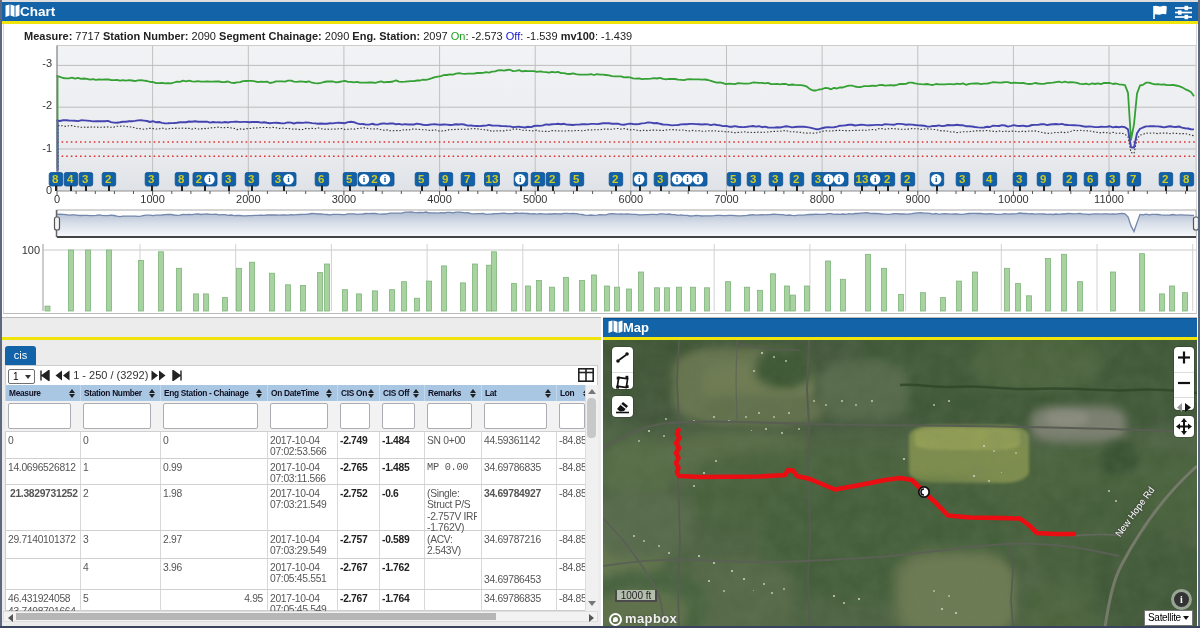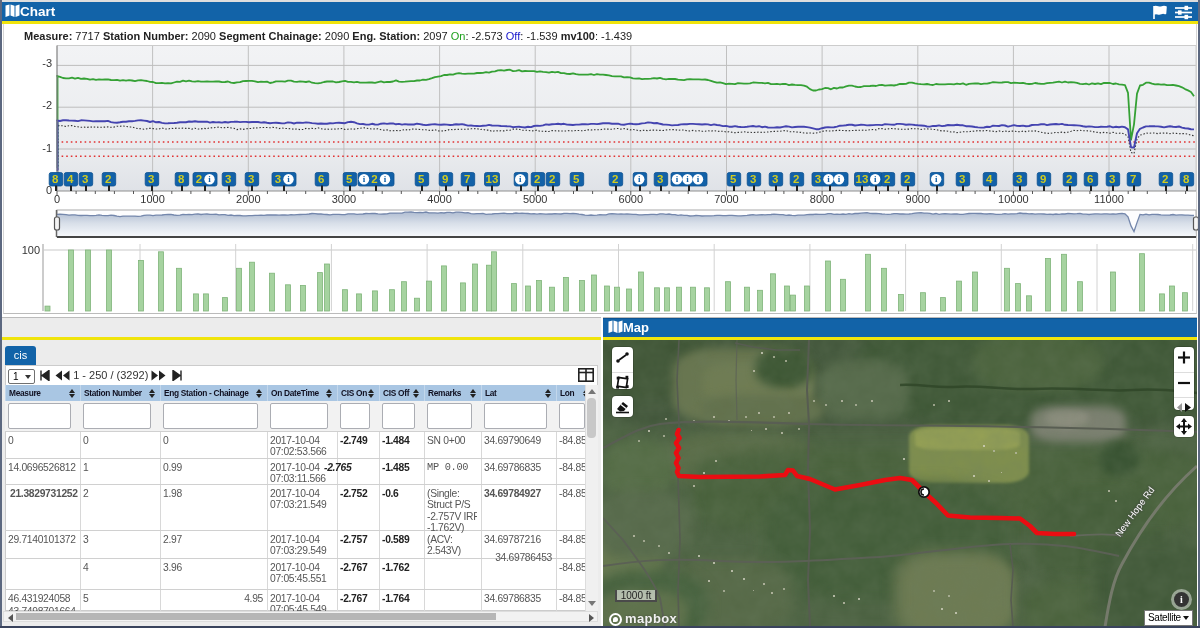--- a/index.html
+++ b/index.html
@@ -464,27 +464,27 @@
     <div style="position:absolute;left:3px;top:212.0px;width:582px;height:1px;background:#d0d0d0"></div>
     <div style="position:absolute;left:3px;top:239.5px;width:582px;height:1px;background:#d0d0d0"></div>
     <div style="position:absolute;left:3px;top:271.0px;width:582px;height:1px;background:#d0d0d0"></div>
     <div class="td" style="left:6px;top:117px;width:68px;">0</div>
     <div class="td" style="left:81px;top:117px;width:73px;">0</div>
     <div class="td" style="left:161px;top:117px;width:100px;">0</div>
     <div class="td" style="left:268px;top:117px;width:63px;">2017-10-04<br>07:02:53.566</div>
     <div class="td tdb" style="left:338px;top:117px;width:35px;">-2.749</div>
     <div class="td tdb" style="left:380px;top:117px;width:38px;">-1.484</div>
     <div class="td" style="left:425px;top:117px;width:50px;">SN 0+00</div>
-    <div class="td" style="left:482px;top:117px;width:68px;">34.69790649</div>
+    <div class="td" style="left:482px;top:117px;width:68px;">44.59361142</div>
     <div class="td" style="left:557px;top:117px;width:31px;">-84.85</div>
     <div class="td" style="left:6px;top:143.5px;width:68px;">14.0696526812</div>
     <div class="td" style="left:81px;top:143.5px;width:73px;">1</div>
     <div class="td" style="left:161px;top:143.5px;width:100px;">0.99</div>
     <div class="td" style="left:268px;top:143.5px;width:63px;">2017-10-04<br>07:03:11.566</div>
-    <div class="td tdb" style="left:322px;top:143.5px;width:35px;font-style:italic;">-2.765</div>
+    <div class="td tdb" style="left:338px;top:143.5px;width:35px;">-2.765</div>
     <div class="td tdb" style="left:380px;top:143.5px;width:38px;">-1.485</div>
     <div class="td" style="left:425px;top:143.5px;width:50px;font-family:Liberation Mono, monospace;">MP 0.00</div>
     <div class="td" style="left:482px;top:143.5px;width:68px;">34.69786835</div>
     <div class="td" style="left:557px;top:143.5px;width:31px;">-84.85</div>
     <div class="td" style="left:8px;top:170px;width:68px;font-weight:bold;">21.3829731252</div>
     <div class="td" style="left:81px;top:170px;width:73px;">2</div>
     <div class="td" style="left:161px;top:170px;width:100px;">1.98</div>
     <div class="td" style="left:268px;top:170px;width:63px;">2017-10-04<br>07:03:21.549</div>
     <div class="td tdb" style="left:338px;top:170px;width:35px;">-2.752</div>
     <div class="td tdb" style="left:380px;top:170px;width:38px;">-0.6</div>
@@ -500,21 +500,21 @@
     <div class="td" style="left:425px;top:216px;width:50px;">(ACV:<br>2.543V)</div>
     <div class="td" style="left:482px;top:216px;width:68px;">34.69787216</div>
     <div class="td" style="left:557px;top:216px;width:31px;">-84.85</div>
     <div class="td" style="left:6px;top:240px;width:68px;margin-top:48px;">43.7498701664</div>
     <div class="td" style="left:81px;top:243.5px;width:73px;">4</div>
     <div class="td" style="left:161px;top:243.5px;width:100px;">3.96</div>
     <div class="td" style="left:268px;top:243.5px;width:63px;">2017-10-04<br>07:05:45.551</div>
     <div class="td tdb" style="left:338px;top:243.5px;width:35px;">-2.767</div>
     <div class="td tdb" style="left:380px;top:243.5px;width:38px;">-1.762</div>
     <div class="td" style="left:425px;top:243.5px;width:50px;"></div>
-    <div class="td" style="left:482px;top:234px;width:68px;text-align:right;">34.69786453</div>
+    <div class="td" style="left:482px;top:256px;width:68px;">34.69786453</div>
     <div class="td" style="left:557px;top:243.5px;width:31px;">-84.85</div>
     <div class="td" style="left:6px;top:275px;width:68px;">46.431924058</div>
     <div class="td" style="left:81px;top:275px;width:73px;">5</div>
     <div class="td" style="left:161px;top:275px;width:100px;text-align:right;">4.95</div>
     <div class="td" style="left:268px;top:275px;width:63px;">2017-10-04<br>07:05:45.549</div>
     <div class="td tdb" style="left:338px;top:275px;width:35px;">-2.767</div>
     <div class="td tdb" style="left:380px;top:275px;width:38px;">-1.764</div>
     <div class="td" style="left:425px;top:275px;width:50px;"></div>
     <div class="td" style="left:482px;top:275px;width:68px;">34.69786835</div>
     <div class="td" style="left:557px;top:275px;width:31px;">-84.85</div>

